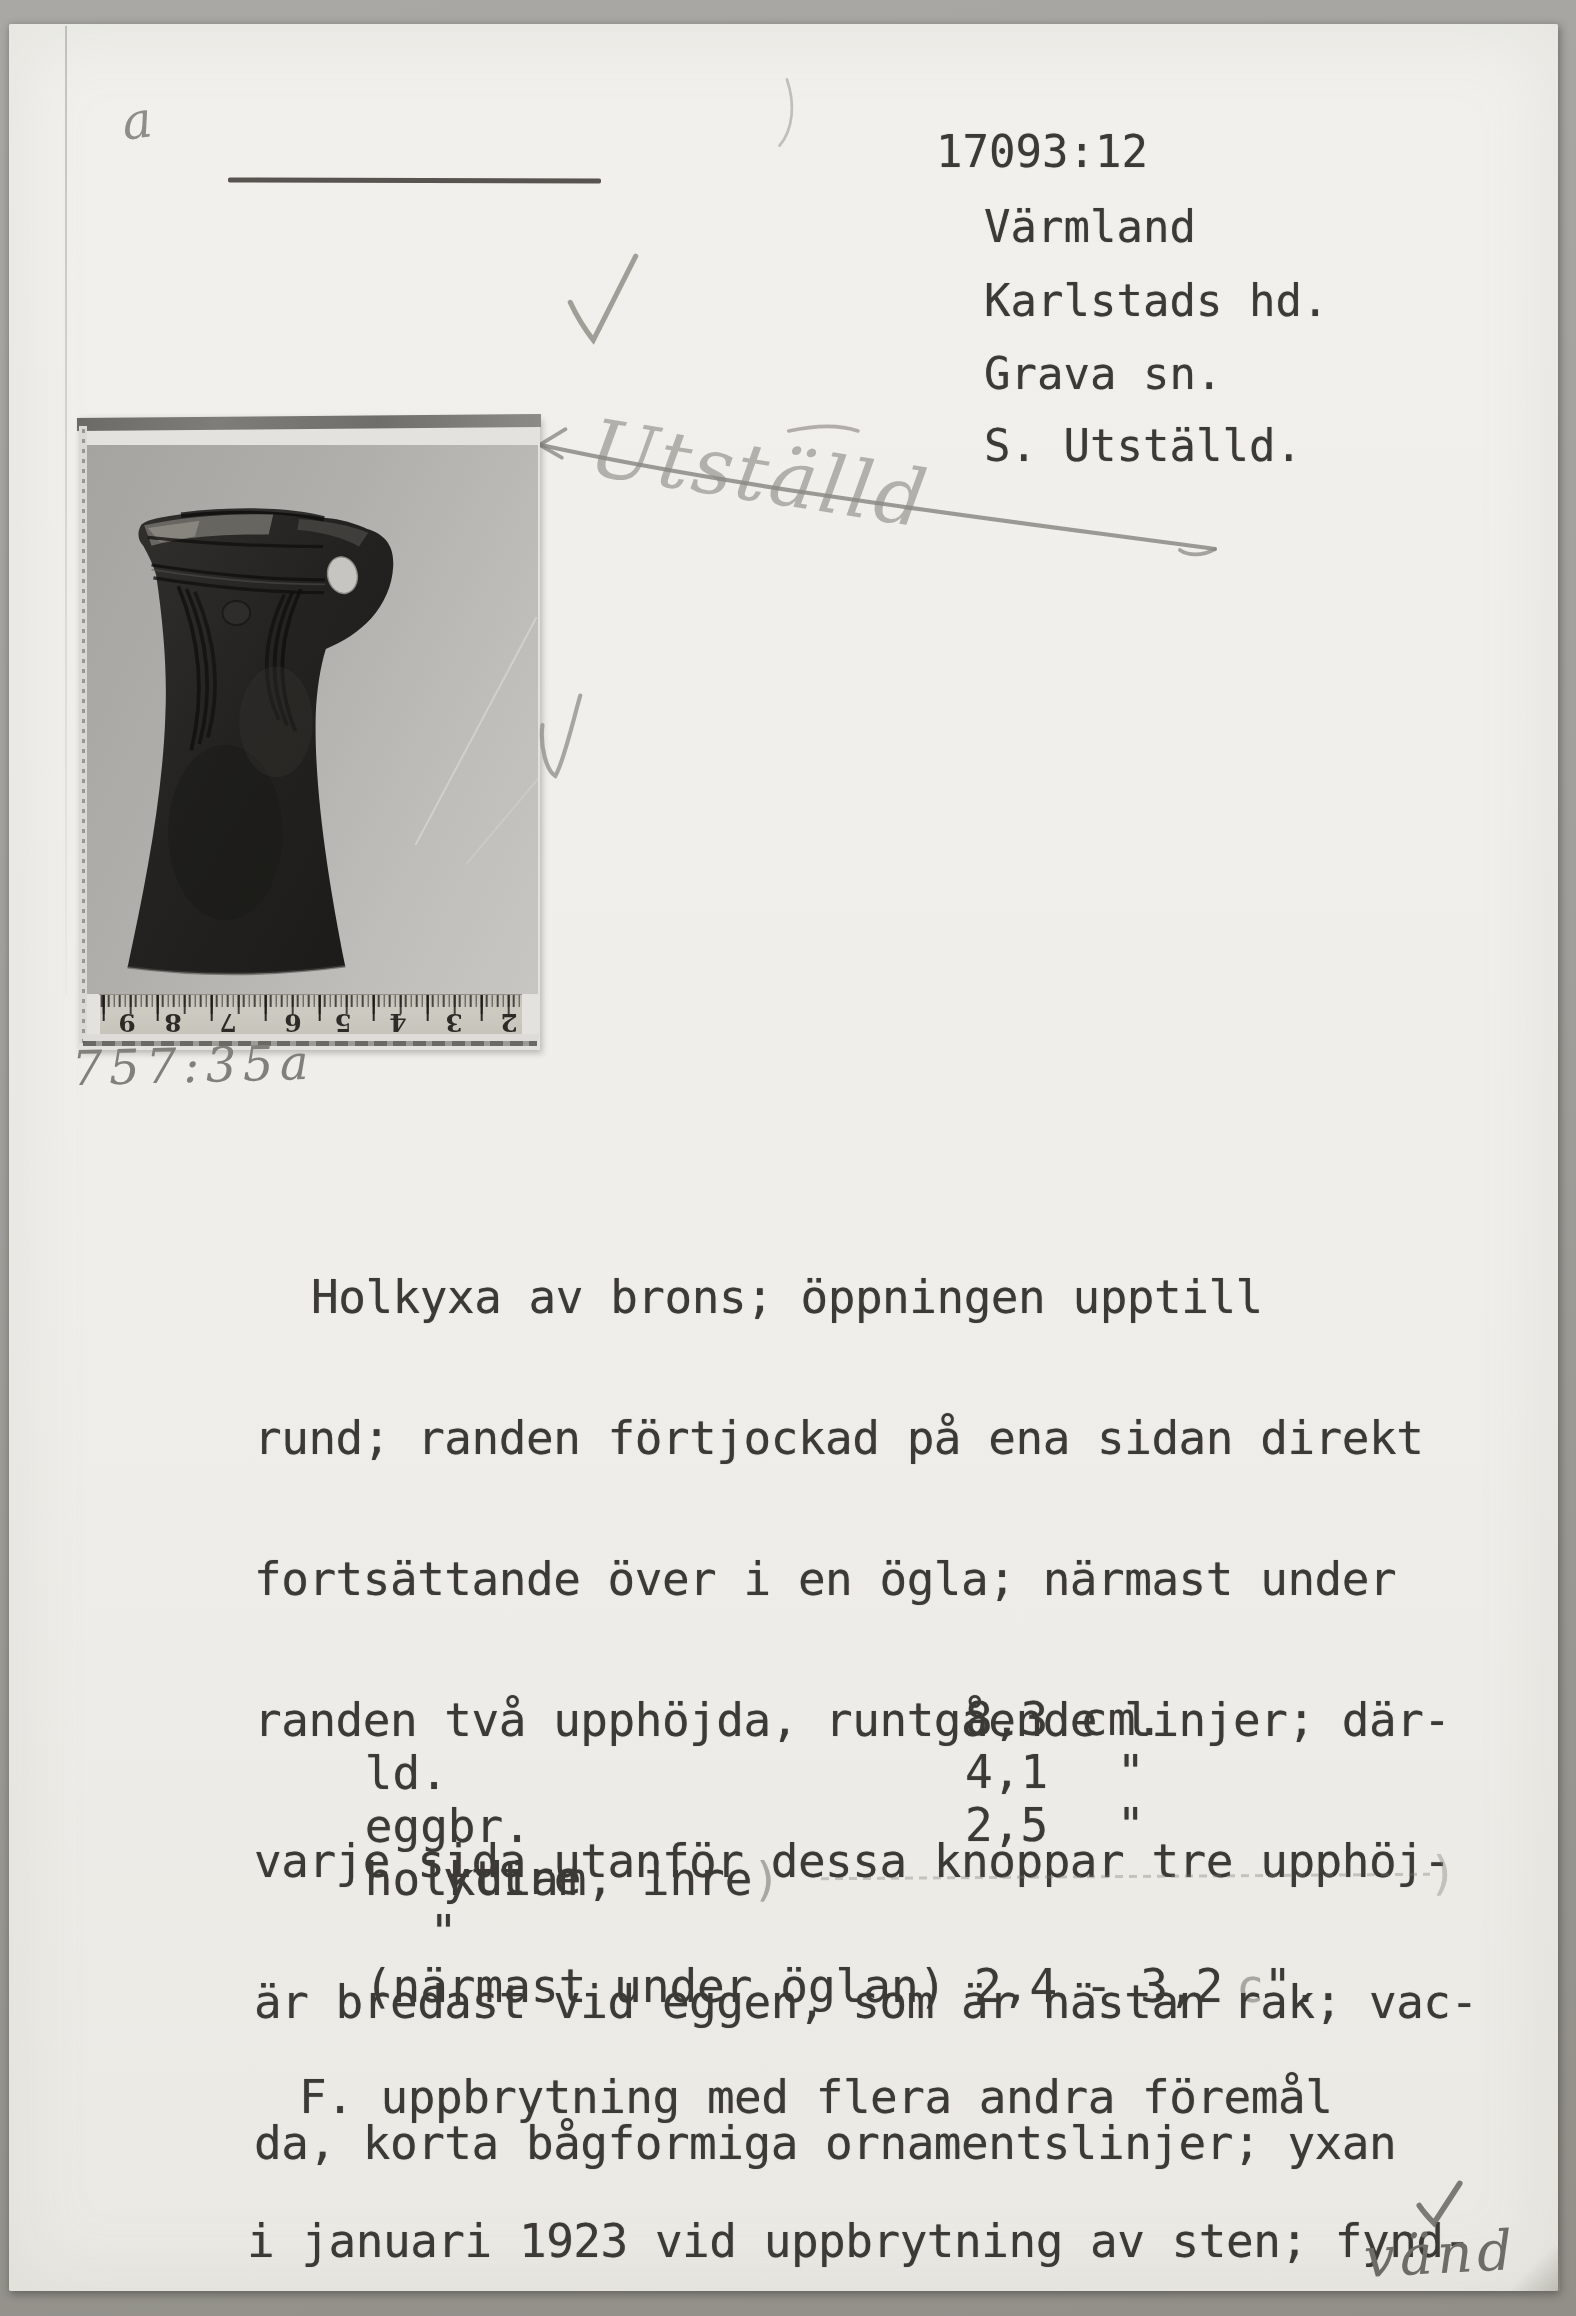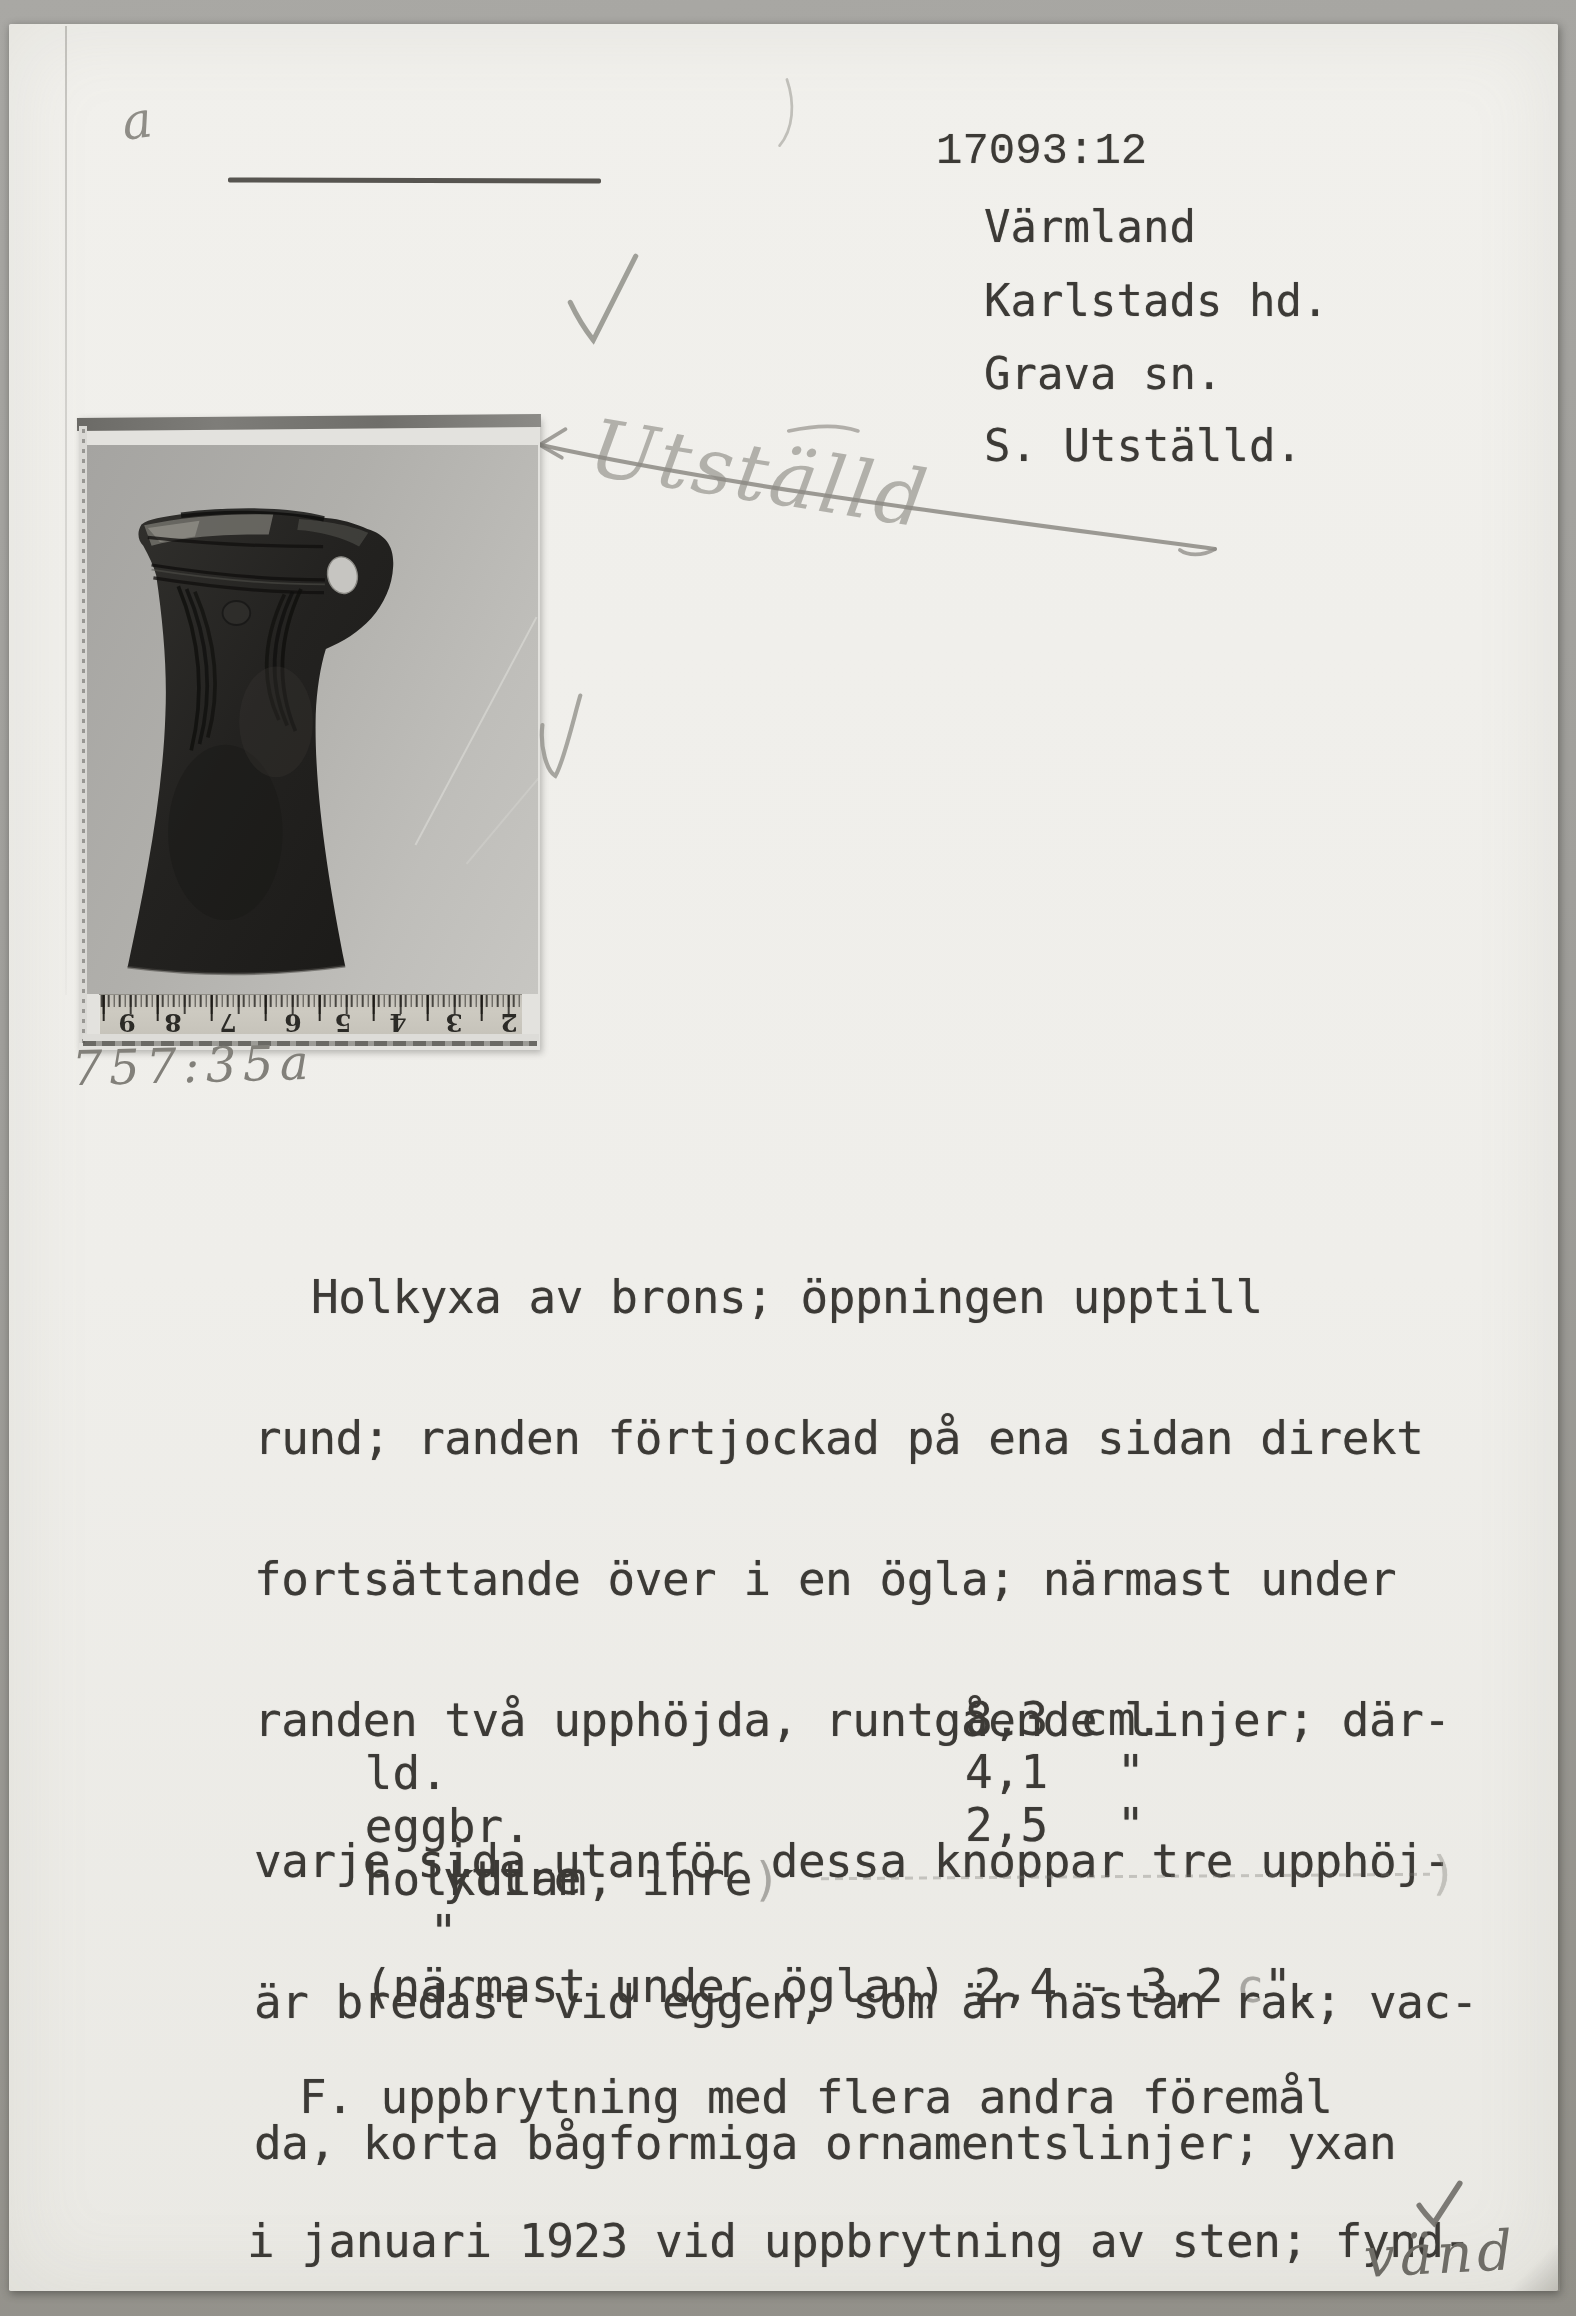--- a/index.html
+++ b/index.html
@@ -11,21 +11,21 @@
          background:linear-gradient(180deg,#f1f0ec 0%,#efeeea 55%,#eae9e4 100%);
          box-shadow:1.8px 2.8px 8.3px rgba(40,40,36,.45), inset 0 0 83px rgba(150,148,138,.14);
          border-radius:1.8px;}
   .crease{position:absolute;left:65px;top:26px;width:1.8px;height:969px;
           background:linear-gradient(180deg,rgba(140,138,132,.45),rgba(140,138,132,.05));}
   
   .tw{position:absolute;color:#3c3a36;text-shadow:0 0 0.9px rgba(58,56,52,.55);white-space:pre;}
   .title{left:231px;top:124px;font-size:46px;word-spacing:-12px;}
   .title-underline{position:absolute;left:228px;top:178px;width:373px;height:4.6px;
                    background:#413f3a;opacity:.88;border-radius:1.8px;transform:rotate(.15deg);}
-  .invnr{left:936px;top:126px;font-size:44px;font-family:Liberation Mono, monospace;}
+  .invnr{left:936px;top:126px;font-size:44px;}
   .loc{left:984px;font-size:44px;}
   .desc{left:254px;top:1180px;font-size:46px;line-height:47px;letter-spacing:-0.5px;}
   .desc div:first-child{padding-left:57px;}
   .m-row{left:254px;font-size:46px;}
   .m-val{position:absolute;left:711px;top:0;}
   .m-unit{position:absolute;top:0;}
   .prov{left:247px;top:1977px;font-size:46px;line-height:48px;letter-spacing:-0.5px;}
   .prov div:first-child{padding-left:52px;}
   .faint{opacity:.38;}
   .erased{position:absolute;left:821px;top:1875px;width:609px;height:2.8px;transform:rotate(-.4deg);

